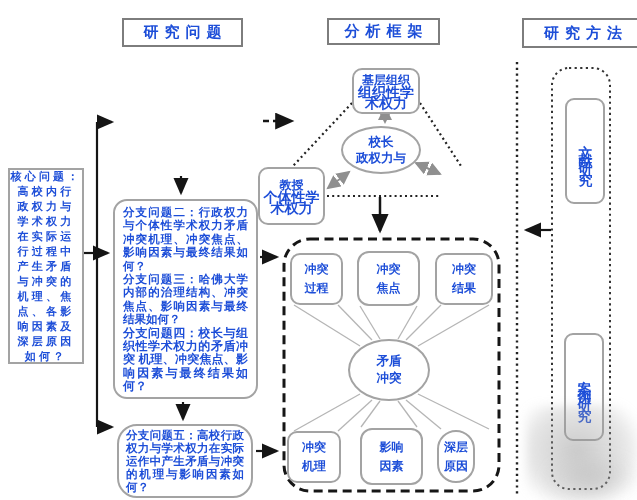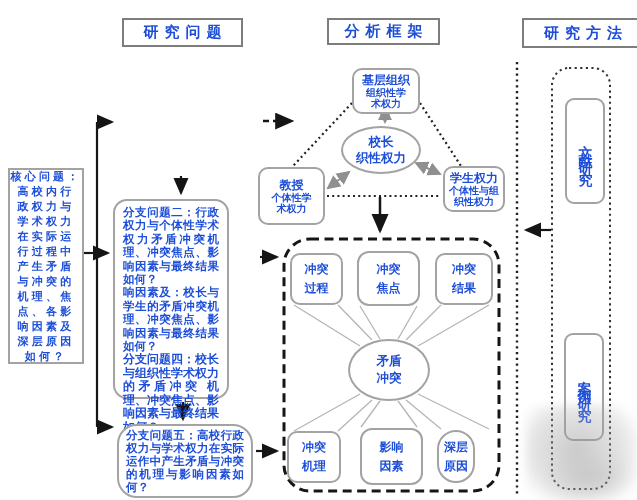--- a/index.html
+++ b/index.html
@@ -10,21 +10,21 @@
   .node{z-index:2;background:#fff;border:2px solid #a3a3a3;display:flex;flex-direction:column;
         align-items:center;justify-content:center;text-align:center;font-weight:bold;}
   .hdr{z-index:2;background:#fff;border:2px solid #7d7d7d;display:flex;align-items:center;
        justify-content:center;font-weight:bold;font-size:15px;letter-spacing:6px;text-indent:6px;}
   .para{display:block;text-align:justify;font-weight:bold;}
   .pre{white-space:pre-line;}
   .ellipse{border-radius:50%;}
   .vtext{writing-mode:vertical-rl;text-orientation:upright;font-weight:bold;font-size:14px;
          letter-spacing:9px;display:flex;align-items:center;justify-content:center;}
   .tri-title{font-size:12px;line-height:14px;}
-  .tri-sub{font-size:10px;line-height:11px;white-space:pre-line;}
+  .tri-sub{font-size:14px;line-height:11px;white-space:pre-line;}
   .conf{font-size:12px;line-height:19px;white-space:pre-line;}
   .smudge{z-index:3;pointer-events:none;}
 </style>
 </head>
 <body>
 
 <div class="canvas">
 
   <svg class="overlay" width="637" height="500">
     <defs>
@@ -96,50 +96,45 @@
 行过程中
 产生矛盾
 与冲突的
 机理、焦
 点、各影
 响因素及
 深层原因
 如何？</div>
 
 
-  <div class="abs node" style="left:113px;top:199px;width:116px;height:200px;border-radius:14px;padding:5px 8px;justify-content:flex-start;">
+  <div class="abs node" style="left:113px;top:199px;width:145px;height:200px;border-radius:14px;padding:5px 8px;justify-content:flex-start;">
     <span class="para" style="font-size:11.5px;line-height:13.4px;">分支问题二：行政权力与个体性学术权力矛盾冲突机理、冲突焦点、影响因素与最终结果如何？</span>
-    <span class="para" style="font-size:11.5px;line-height:13.4px;">响因素及：校长与学生的矛盾冲突机理、冲突焦点、影响因素与最终结果如何？</span>
+    <span class="para" style="font-size:11.5px;line-height:13.4px;">分支问题三：哈佛大学内部的治理结构、冲突焦点、影响因素与最终结果如何？</span>
     <span class="para" style="font-size:12px;line-height:13.4px;">分支问题四：校长与组织性学术权力的矛盾冲突 机理、冲突焦点、影响因素与最终结果如何？</span>
   </div>
 
   <div class="abs node" style="left:117px;top:424px;width:136px;height:74px;border-radius:20px;padding:4px 7px;">
     <span class="para" style="font-size:11.5px;line-height:13px;">分支问题五：高校行政权力与学术权力在实际运作中产生矛盾与冲突的机理与影响因素如何？</span>
   </div>
 
   <div class="abs node" style="left:352px;top:68px;width:68px;height:46px;border-radius:10px;">
     <span class="tri-title">基层组织</span>
     <span class="tri-sub">组织性学
 术权力</span>
   </div>
 
   <div class="abs node ellipse pre" style="left:341px;top:126px;width:80px;height:48px;font-size:12.5px;line-height:16px;">校长
-织性权力</div>
+政权力与</div>
 
   <div class="abs node" style="left:258px;top:167px;width:67px;height:58px;border-radius:10px;">
     <span class="tri-title">教授</span>
     <span class="tri-sub">个体性学
 术权力</span>
   </div>
 
-  <div class="abs node" style="left:443px;top:166px;width:62px;height:46px;border-radius:10px;">
-    <span class="tri-title">学生权力</span>
-    <span class="tri-sub">个体性与组
-织性权力</span>
-  </div>
 
   <div class="abs node conf" style="left:290px;top:253px;width:53px;height:52px;border-radius:10px;">冲突
 过程</div>
   <div class="abs node conf" style="left:357px;top:251px;width:63px;height:55px;border-radius:12px;">冲突
 焦点</div>
   <div class="abs node conf" style="left:435px;top:253px;width:58px;height:52px;border-radius:10px;">冲突
 结果</div>
 
   <div class="abs node ellipse pre" style="left:348px;top:339px;width:82px;height:62px;font-size:12.5px;line-height:17px;">矛盾
 冲突</div>

